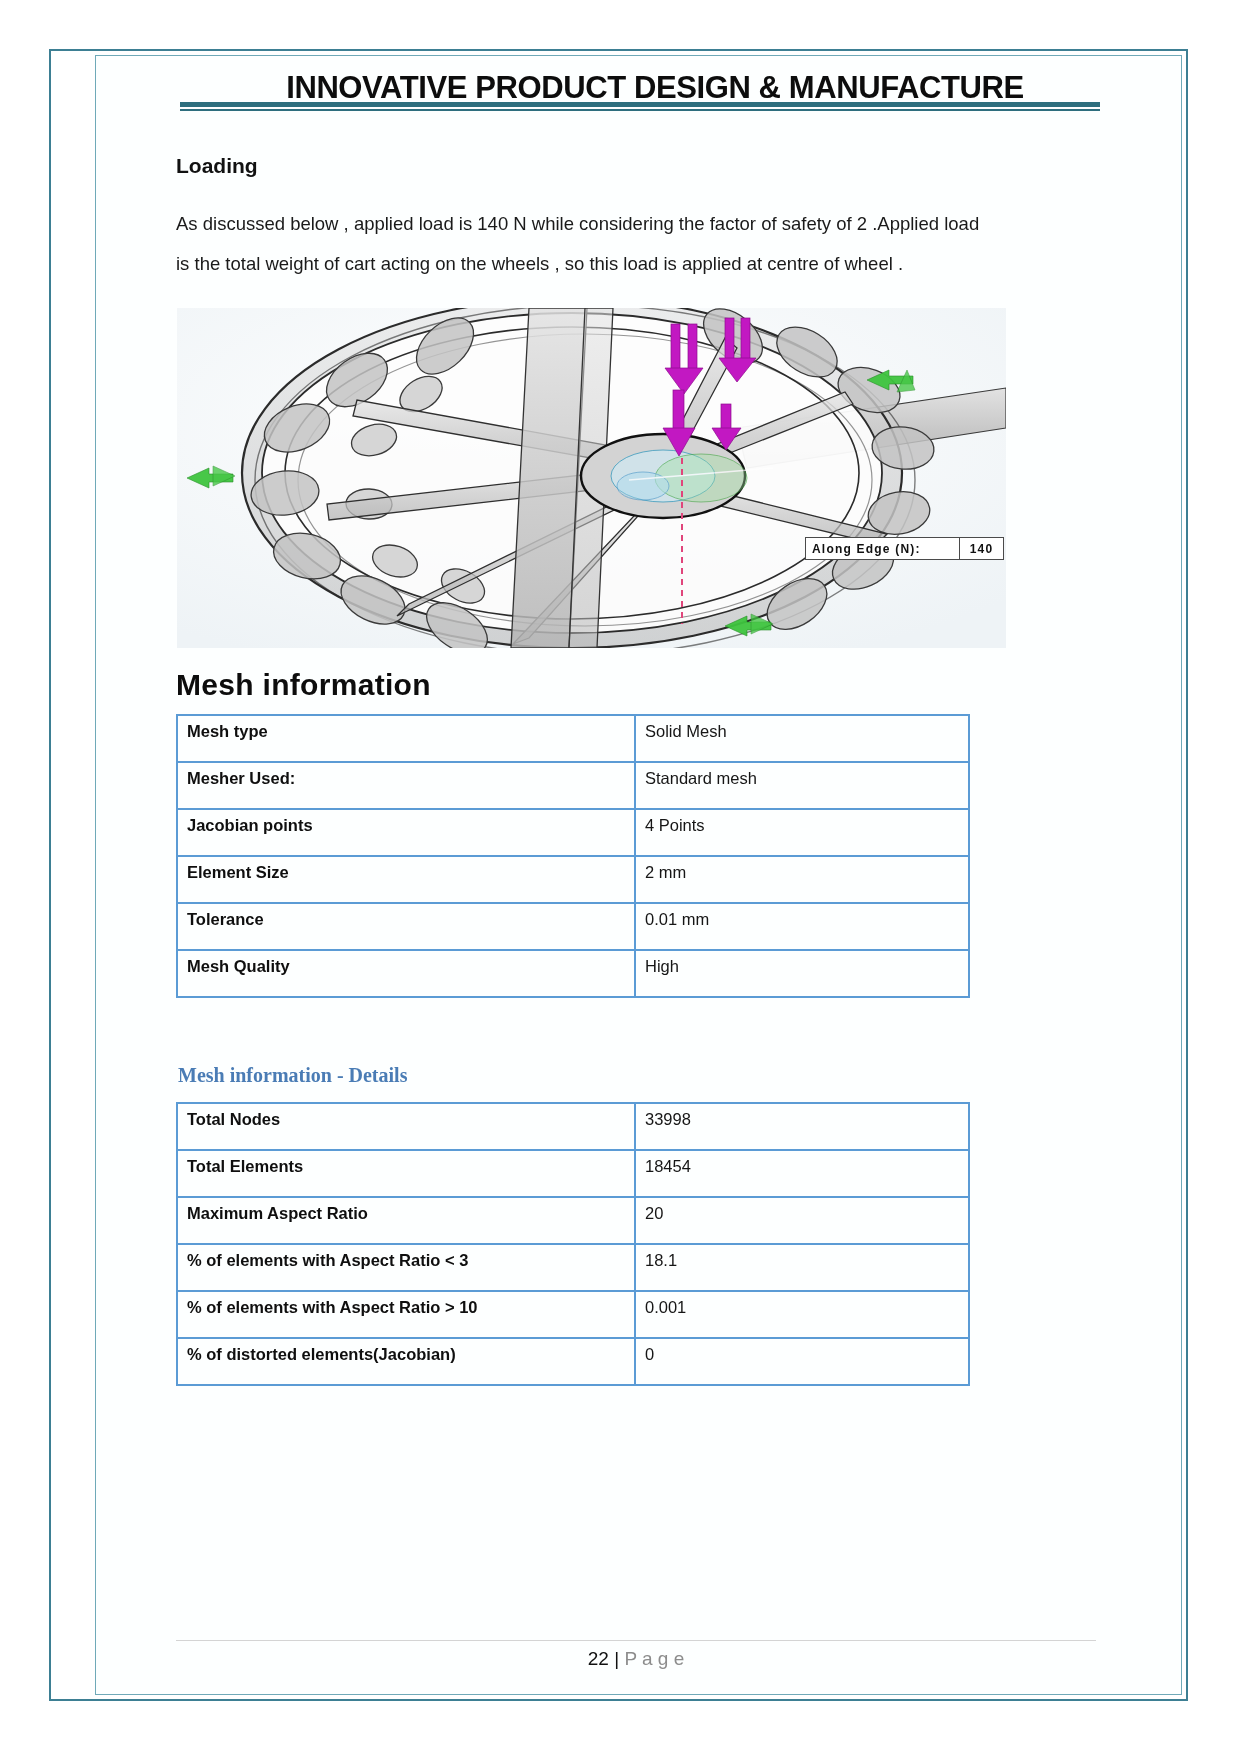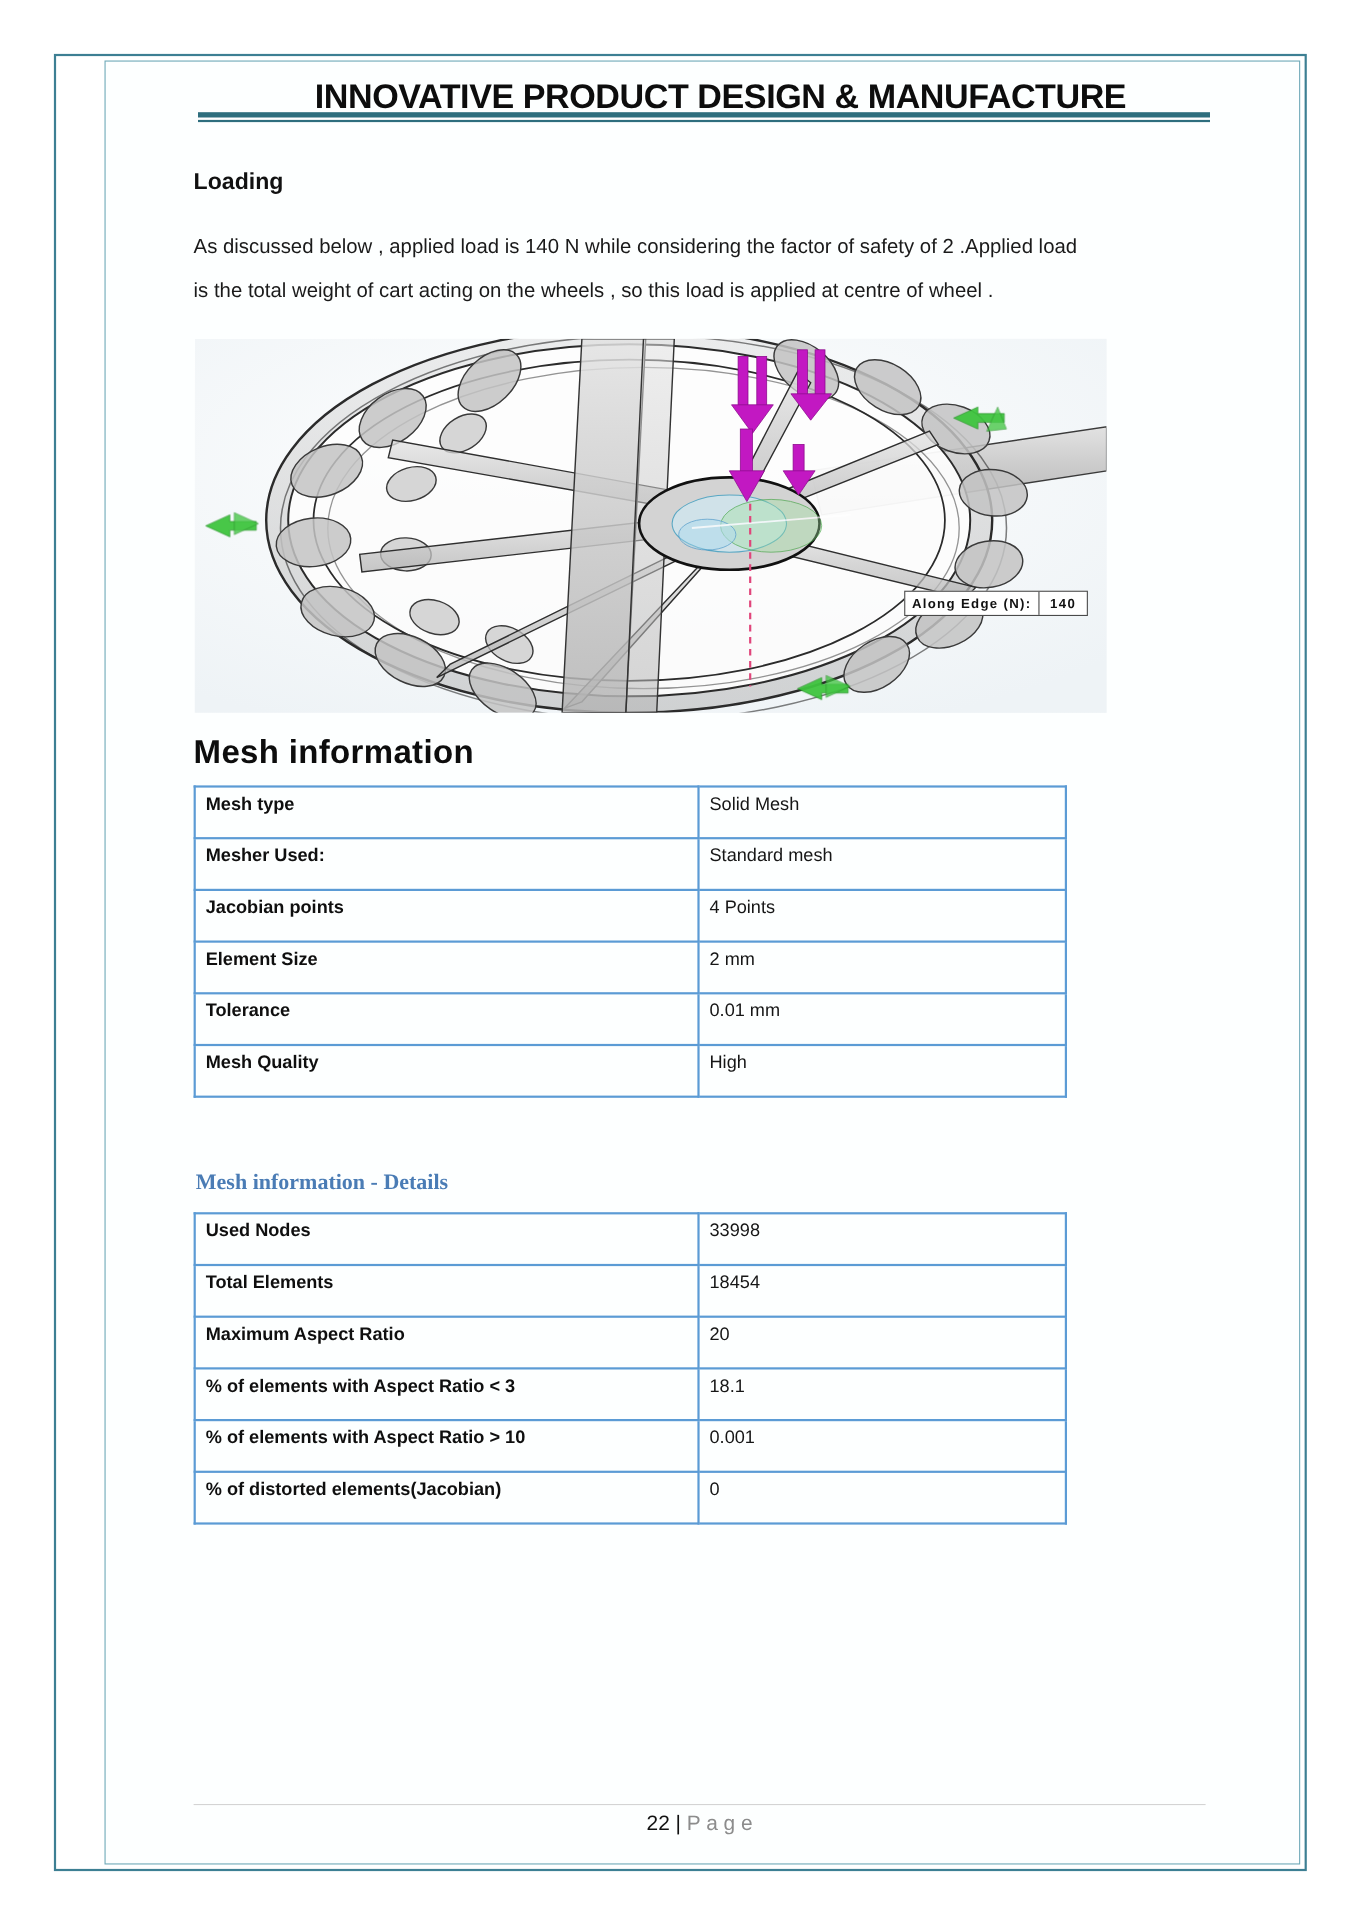--- a/index.html
+++ b/index.html
@@ -68,26 +68,27 @@
     background:linear-gradient(160deg,#fdfefe 0%,#f2f6f8 45%,#eef3f6 100%);
     overflow:hidden;
   }
   .fig-ghost-label{
     position:absolute;left:6px;top:2px;
     font-size:14px;color:#c9cdd0;letter-spacing:1px;
     font-family:"Liberation Sans", sans-serif;
   }
   .fig-svg{position:absolute;left:0;top:0;}
   .callout{
-    position:absolute;left:645px;top:229px;
+    position:absolute;left:628px;top:229px;
     height:21px;
     border:1px solid #4a4a4a;
     background:#ffffff;
     display:flex;align-items:stretch;
     font-family:"Liberation Sans", sans-serif;
+    gap:32px;
   }
   .callout-label{
     padding:0 6px;font-size:12px;letter-spacing:1.2px;
     color:#111;display:flex;align-items:center;
     font-weight:bold;
   }
   .callout-value{
     border-left:1px solid #4a4a4a;
     padding:0 10px;font-size:12px;letter-spacing:1.2px;
     color:#111;display:flex;align-items:center;font-weight:bold;text-align:right;
@@ -315,21 +316,21 @@
             <td class="val">High</td>
           </tr>
         </tbody>
       </table>
 
       <div class="h-details">Mesh information - Details</div>
 
       <table class="tbl" id="details-table">
         <tbody>
           <tr>
-            <td class="key">Used Nodes</td>
+            <td class="key">Total Nodes</td>
             <td class="val">33998</td>
           </tr>
           <tr>
             <td class="key">Total Elements</td>
             <td class="val">18454</td>
           </tr>
           <tr>
             <td class="key">Maximum Aspect Ratio</td>
             <td class="val">20</td>
           </tr>

